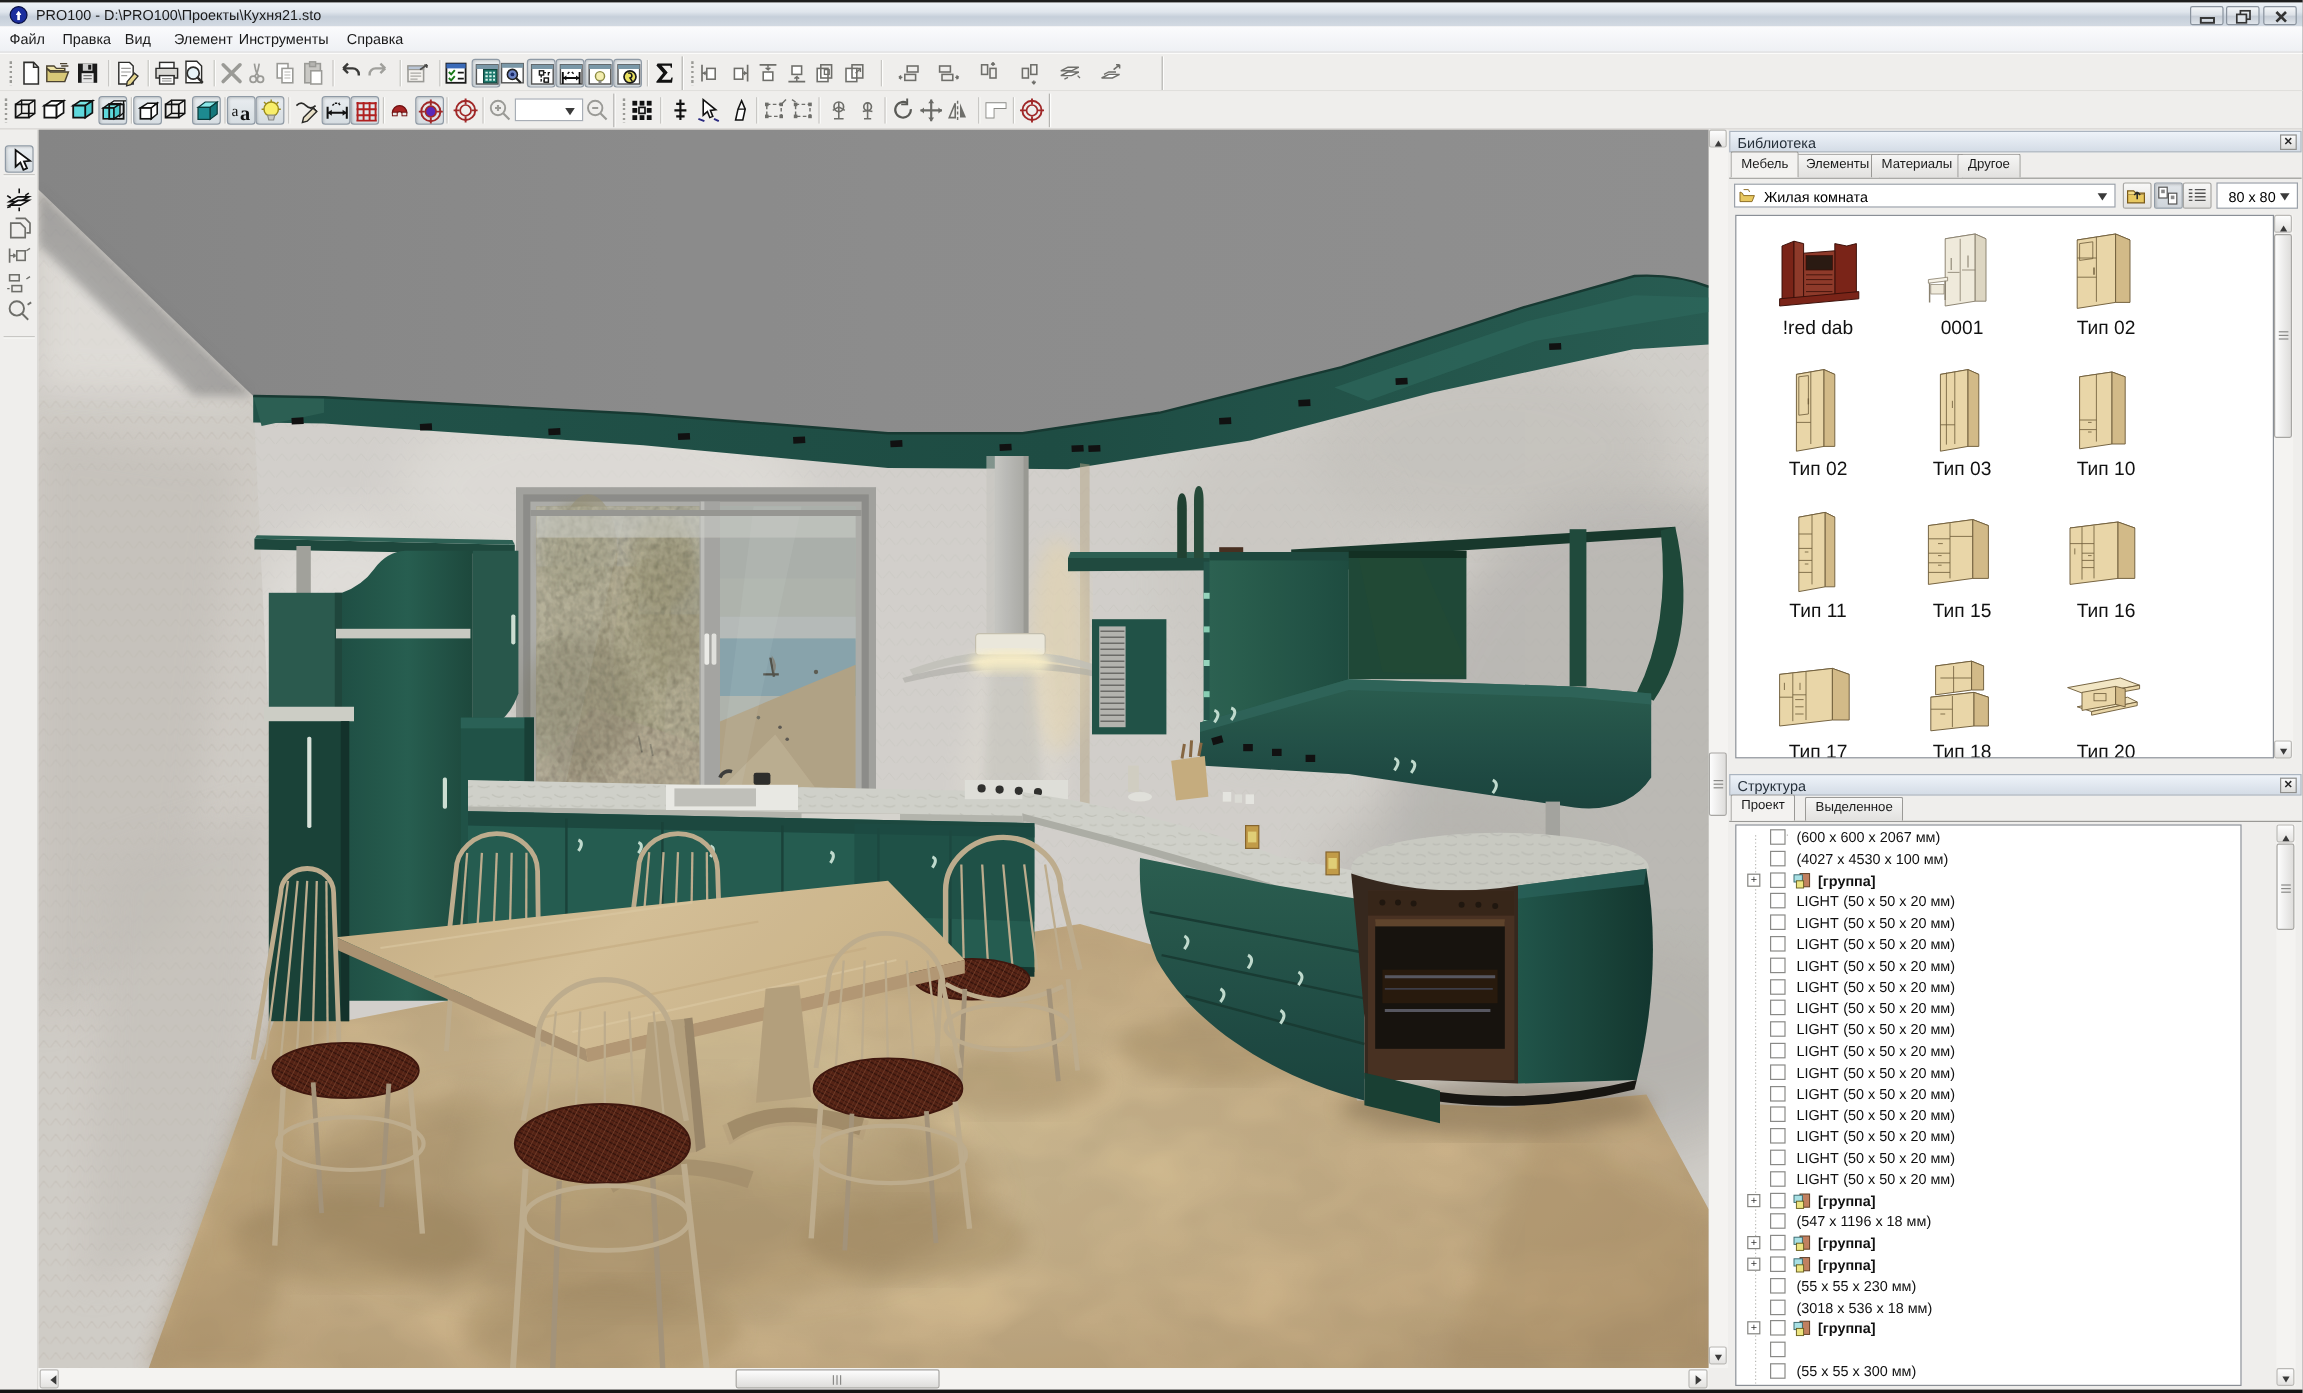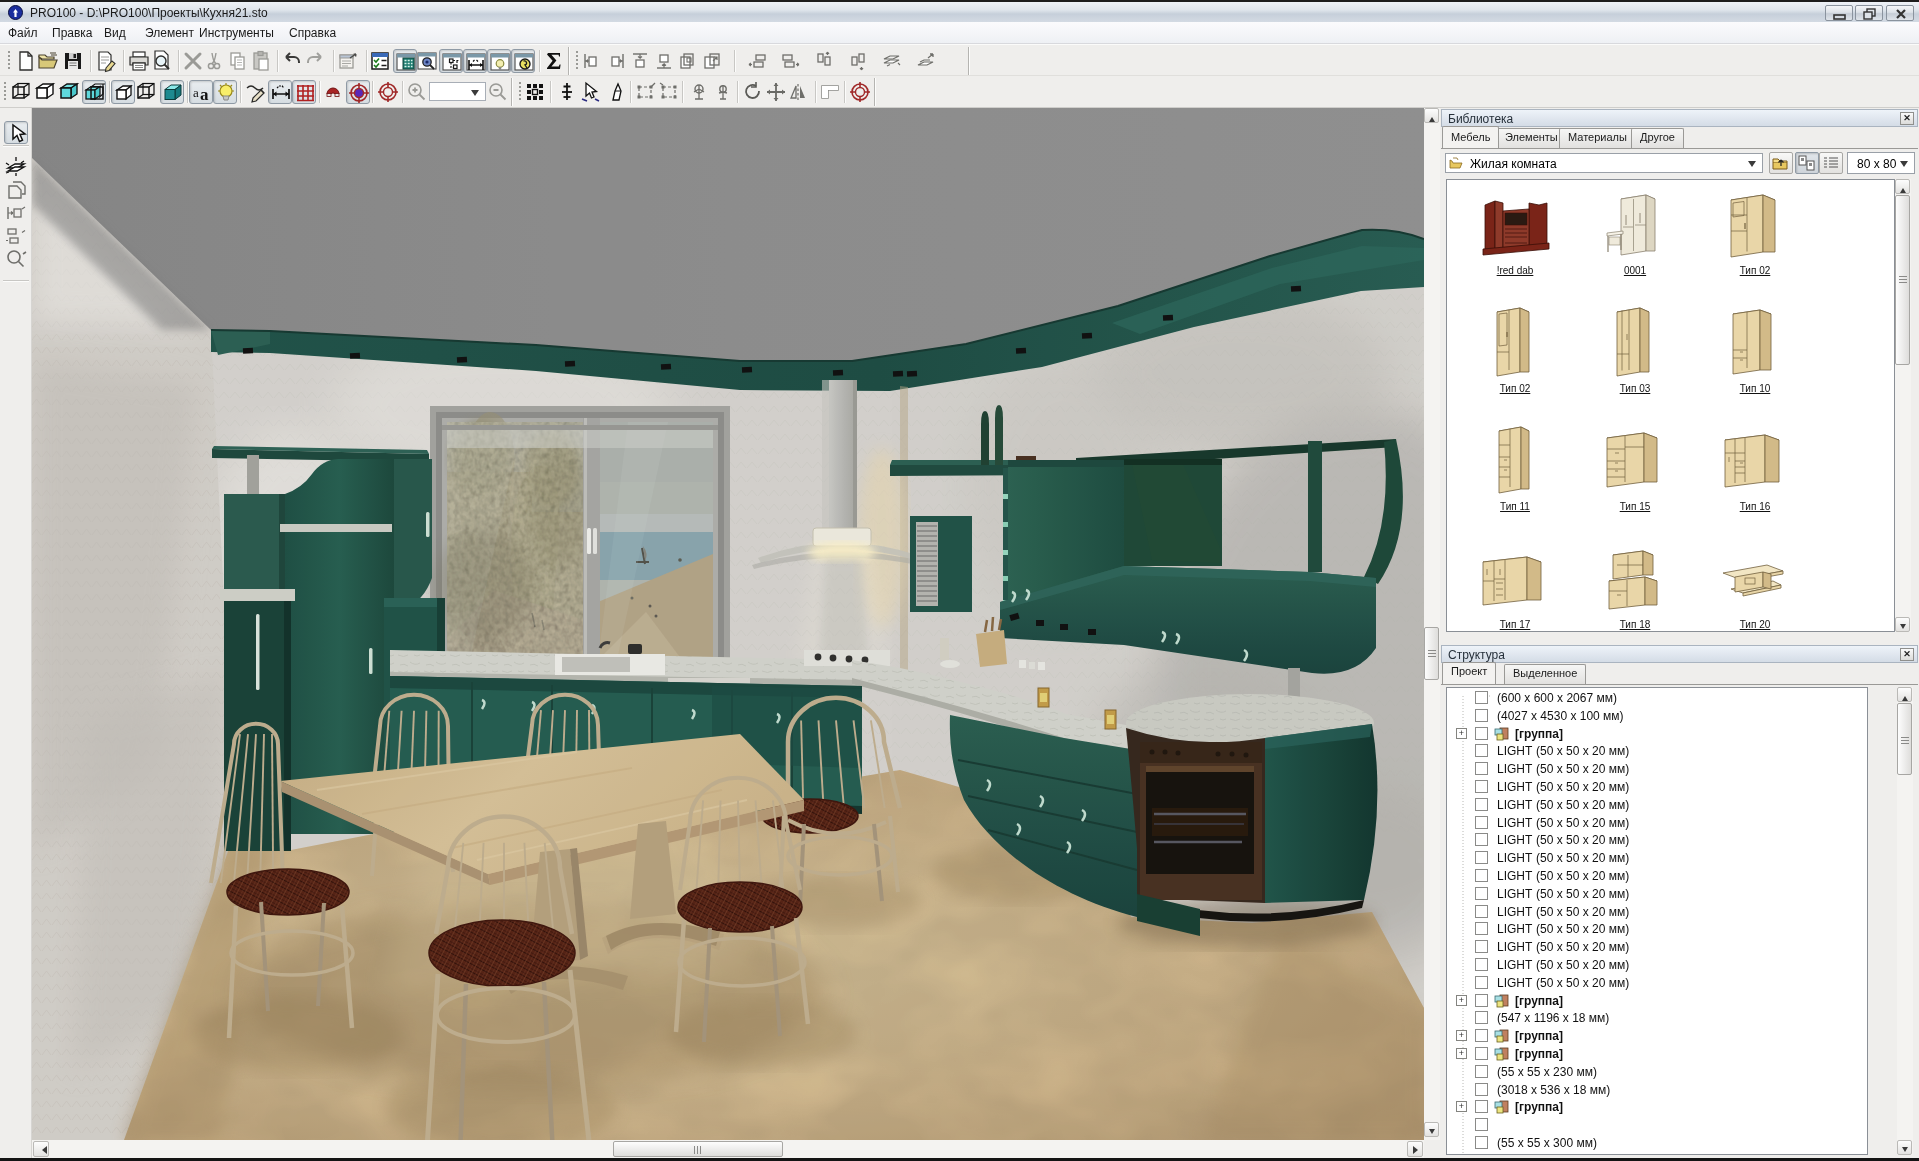--- a/index.html
+++ b/index.html
@@ -42,21 +42,21 @@
 .phead{position:absolute;left:1px;width:477px;height:18px;background:linear-gradient(#eef3f9,#d4dce6);border:1px solid #aab4c0;font-size:12px;color:#26303a;padding:2px 0 0 6px;}
 .pclose{position:absolute;top:2px;right:3px;width:14px;height:13px;background:linear-gradient(#fafafa,#dcdcda);border:1px solid #8f8f8c;font-size:9px;line-height:11px;text-align:center;color:#222;font-weight:bold;}
 .tab{position:absolute;height:20px;font-size:11px;color:#1a1a1a;background:linear-gradient(#f6f6f5,#e2e1df);border:1px solid #9a9996;border-bottom:none;border-radius:2px 2px 0 0;padding:2px 8px 0 8px;}
 .tabactive{background:#f3f2f0;height:22px;z-index:2;}
 .tabline{position:absolute;height:1px;background:#9a9996;}
 .white{background:#fff;border:1px solid #8a8f96;}
 .combo{position:absolute;background:#fff;border:1px solid #9aa0a8;height:20px;font-size:12px;}
 .cbarr{position:absolute;right:2px;top:2px;width:15px;height:14px;}
 .cbarr:after{content:"";position:absolute;left:3px;top:5px;border:4.5px solid transparent;border-top:6px solid #3a3a3a;}
 .sqbtn{position:absolute;height:22px;background:linear-gradient(#f8f8f7,#e2e1df);border:1px solid #a8a7a4;border-radius:2px;}
-.thumblbl{position:absolute;font-size:10px;color:#111;text-align:center;text-decoration:underline;}
+.thumblbl{position:absolute;font-size:16px;color:#111;text-align:center;}
 
 .trow{position:absolute;left:0;height:18px;font-size:12px;color:#111;white-space:nowrap;}
 .cb{position:absolute;width:13px;height:13px;border:1px solid #8a8a88;background:#fff;top:1px;}
 .plus{position:absolute;width:11px;height:11px;border:1px solid #848480;background:#fff;top:2px;font-size:9px;line-height:9px;text-align:center;color:#333;}
 .gicon{position:absolute;top:1px;width:16px;height:14px;}
 #bottomstrip{position:absolute;left:0;top:1158px;width:1919px;height:3px;background:#141414;}
 </style>
 </head>
 <body>
 <div id="app">

